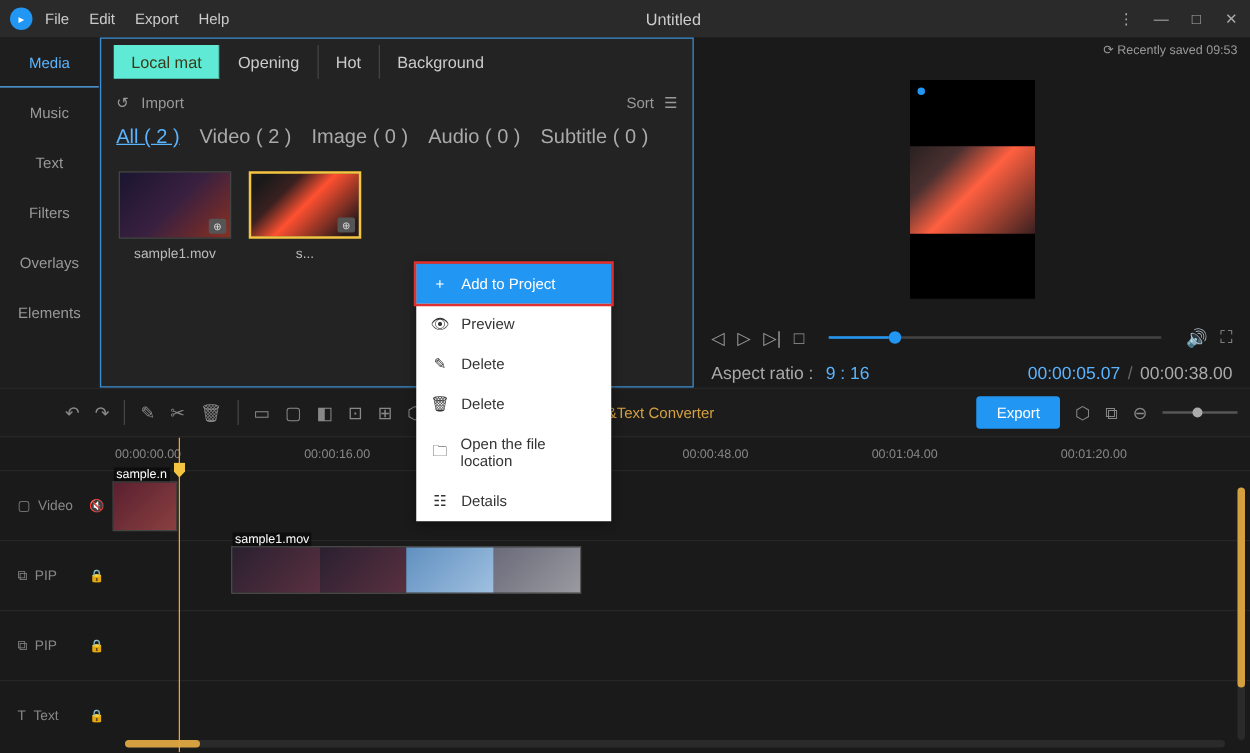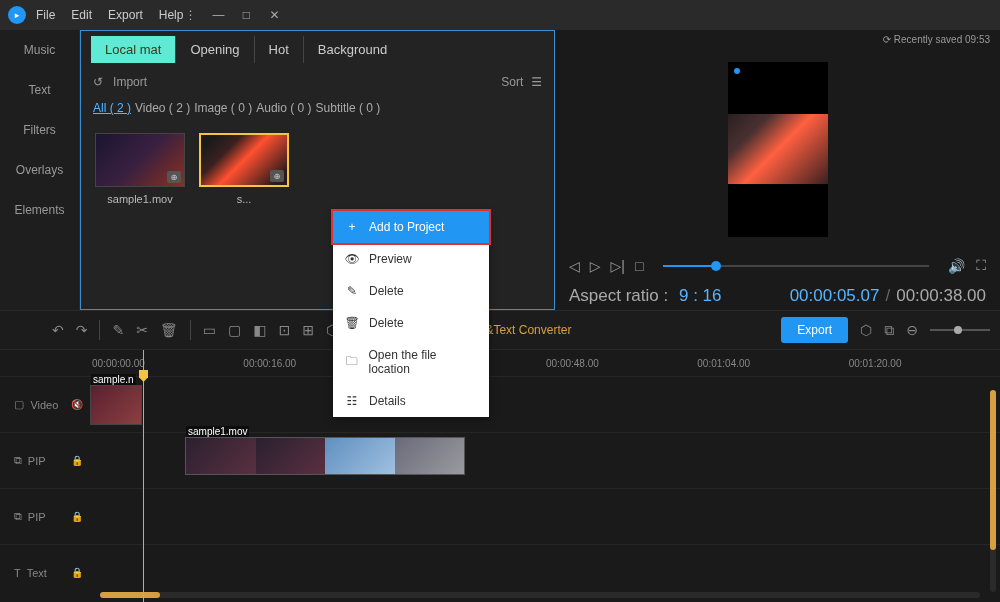--- a/index.html
+++ b/index.html
@@ -15,21 +15,21 @@
 .leftcol{width:80px;background:#1e1e1e;border-right:1px solid #2a2a2a;display:flex;flex-direction:column}
 .lefttab{height:40px;display:flex;align-items:center;justify-content:center;color:#999;font-size:12px;cursor:pointer}
 .lefttab.active{color:#5ab4ff;border-bottom:1px solid #5ab4ff}
 .mediapanel{flex:0 0 475px;background:#232323;border:1px solid #3a8fd4;position:relative}
 .toptabs{display:flex;align-items:center;height:36px;padding:0 10px}
 .toptab{padding:6px 14px;color:#ccc;font-size:13px;cursor:pointer;border-right:1px solid #444}
 .toptab:last-child{border-right:none}
 .toptab.active{background:#5eead4;color:#3a3a1a;font-weight:500}
 .subrow{display:flex;align-items:center;padding:8px 12px;gap:10px;color:#999}
 .subrow .right{margin-left:auto;display:flex;align-items:center;gap:8px}
-.filtertabs{display:flex;gap:4px;padding:4px 12px;color:#aaa;font-size:12px}
+.filtertabs{display:flex;gap:16px;padding:4px 12px;color:#aaa;font-size:16px}
 .filtertabs span{cursor:pointer}
 .filtertabs .active{color:#5ab4ff;text-decoration:underline}
 .thumbs{display:flex;gap:14px;padding:14px}
 .thumb{width:90px}
 .thumbimg{width:90px;height:54px;background:linear-gradient(135deg,#1a1530,#3a2040,#8a3020);border:1px solid #444;position:relative}
 .thumbimg.sel{border:2px solid #f5c542}
 .thumbimg2{background:linear-gradient(135deg,#1a1a1a 10%,#3a2020 30%,#ff5030 50%,#2a1a1a 90%)}
 .thumbadd{position:absolute;bottom:3px;right:3px;width:14px;height:12px;background:#555;border-radius:2px;display:flex;align-items:center;justify-content:center;color:#ddd;font-size:8px}
 .thumblabel{text-align:center;margin-top:6px;font-size:11px;color:#bbb}
 .ctxmenu{position:absolute;left:252px;top:180px;width:156px;background:#fff;color:#333;font-size:12px;box-shadow:0 2px 8px rgba(0,0,0,.4);z-index:10}
@@ -40,21 +40,21 @@
 .statussave{text-align:right;padding:4px 10px;font-size:10px;color:#999}
 .previewvid{flex:1;display:flex;align-items:center;justify-content:center}
 .vidbox{width:100px;height:175px;background:#000;position:relative;display:flex;align-items:center;justify-content:center}
 .vidinner{width:100%;height:70px;background:linear-gradient(135deg,#2a2020,#4a3030,#ff6040 50%,#3a2020)}
 .dot{position:absolute;top:6px;left:6px;width:6px;height:6px;background:#2196f3;border-radius:50%}
 .controls{display:flex;align-items:center;gap:10px;padding:8px 14px;color:#999}
 .pbtn{cursor:pointer;font-size:14px}
 .seekbar{flex:1;height:2px;background:#444;position:relative;margin:0 10px}
 .seekprog{height:100%;width:18%;background:#2196f3}
 .seekthumb{position:absolute;left:18%;top:-4px;width:10px;height:10px;background:#2196f3;border-radius:50%}
-.timerow{display:flex;align-items:center;padding:4px 14px;font-size:17px;color:#aaa}
+.timerow{display:flex;align-items:center;padding:4px 14px;font-size:14px;color:#aaa}
 .timerow .ar{margin-right:auto}
 .timerow .cur{color:#5ab4ff}
 .timerow .sep{margin:0 6px;color:#666}
 .toolbar{height:40px;background:#1c1c1c;display:flex;align-items:center;padding:0 10px;gap:12px;border-top:1px solid #2a2a2a;border-bottom:1px solid #2a2a2a}
 .tbtn{color:#888;cursor:pointer;font-size:14px}
 .tsep{width:1px;height:20px;background:#444}
 .speechlabel{color:#d4a040;font-size:12px;margin-left:4px}
 .exportbtn{background:#2196f3;color:#fff;padding:6px 16px;border-radius:3px;font-size:12px;cursor:pointer}
 .zoomslider{width:60px;height:2px;background:#555;position:relative}
 .zoomthumb{position:absolute;left:40%;top:-3px;width:8px;height:8px;background:#aaa;border-radius:50%}
@@ -83,30 +83,32 @@
 <body>
 
 <div class="titlebar">
   <div class="logo">▸</div>
   <div class="menu">
     <span>File</span>
     <span>Edit</span>
     <span>Export</span>
     <span>Help</span>
   </div>
+  <div class="title">Untitled</div>
   <div class="winbtns">
     <span>⋮</span>
     <span>—</span>
     <span>□</span>
     <span>✕</span>
   </div>
 </div>
 
 <div class="main">
   <div class="leftcol">
+    <div class="lefttab active">Media</div>
     <div class="lefttab">Music</div>
     <div class="lefttab">Text</div>
     <div class="lefttab">Filters</div>
     <div class="lefttab">Overlays</div>
     <div class="lefttab">Elements</div>
   </div>
 
   <div class="mediapanel">
     <div class="toptabs">
       <div class="toptab active">Local mat</div>

